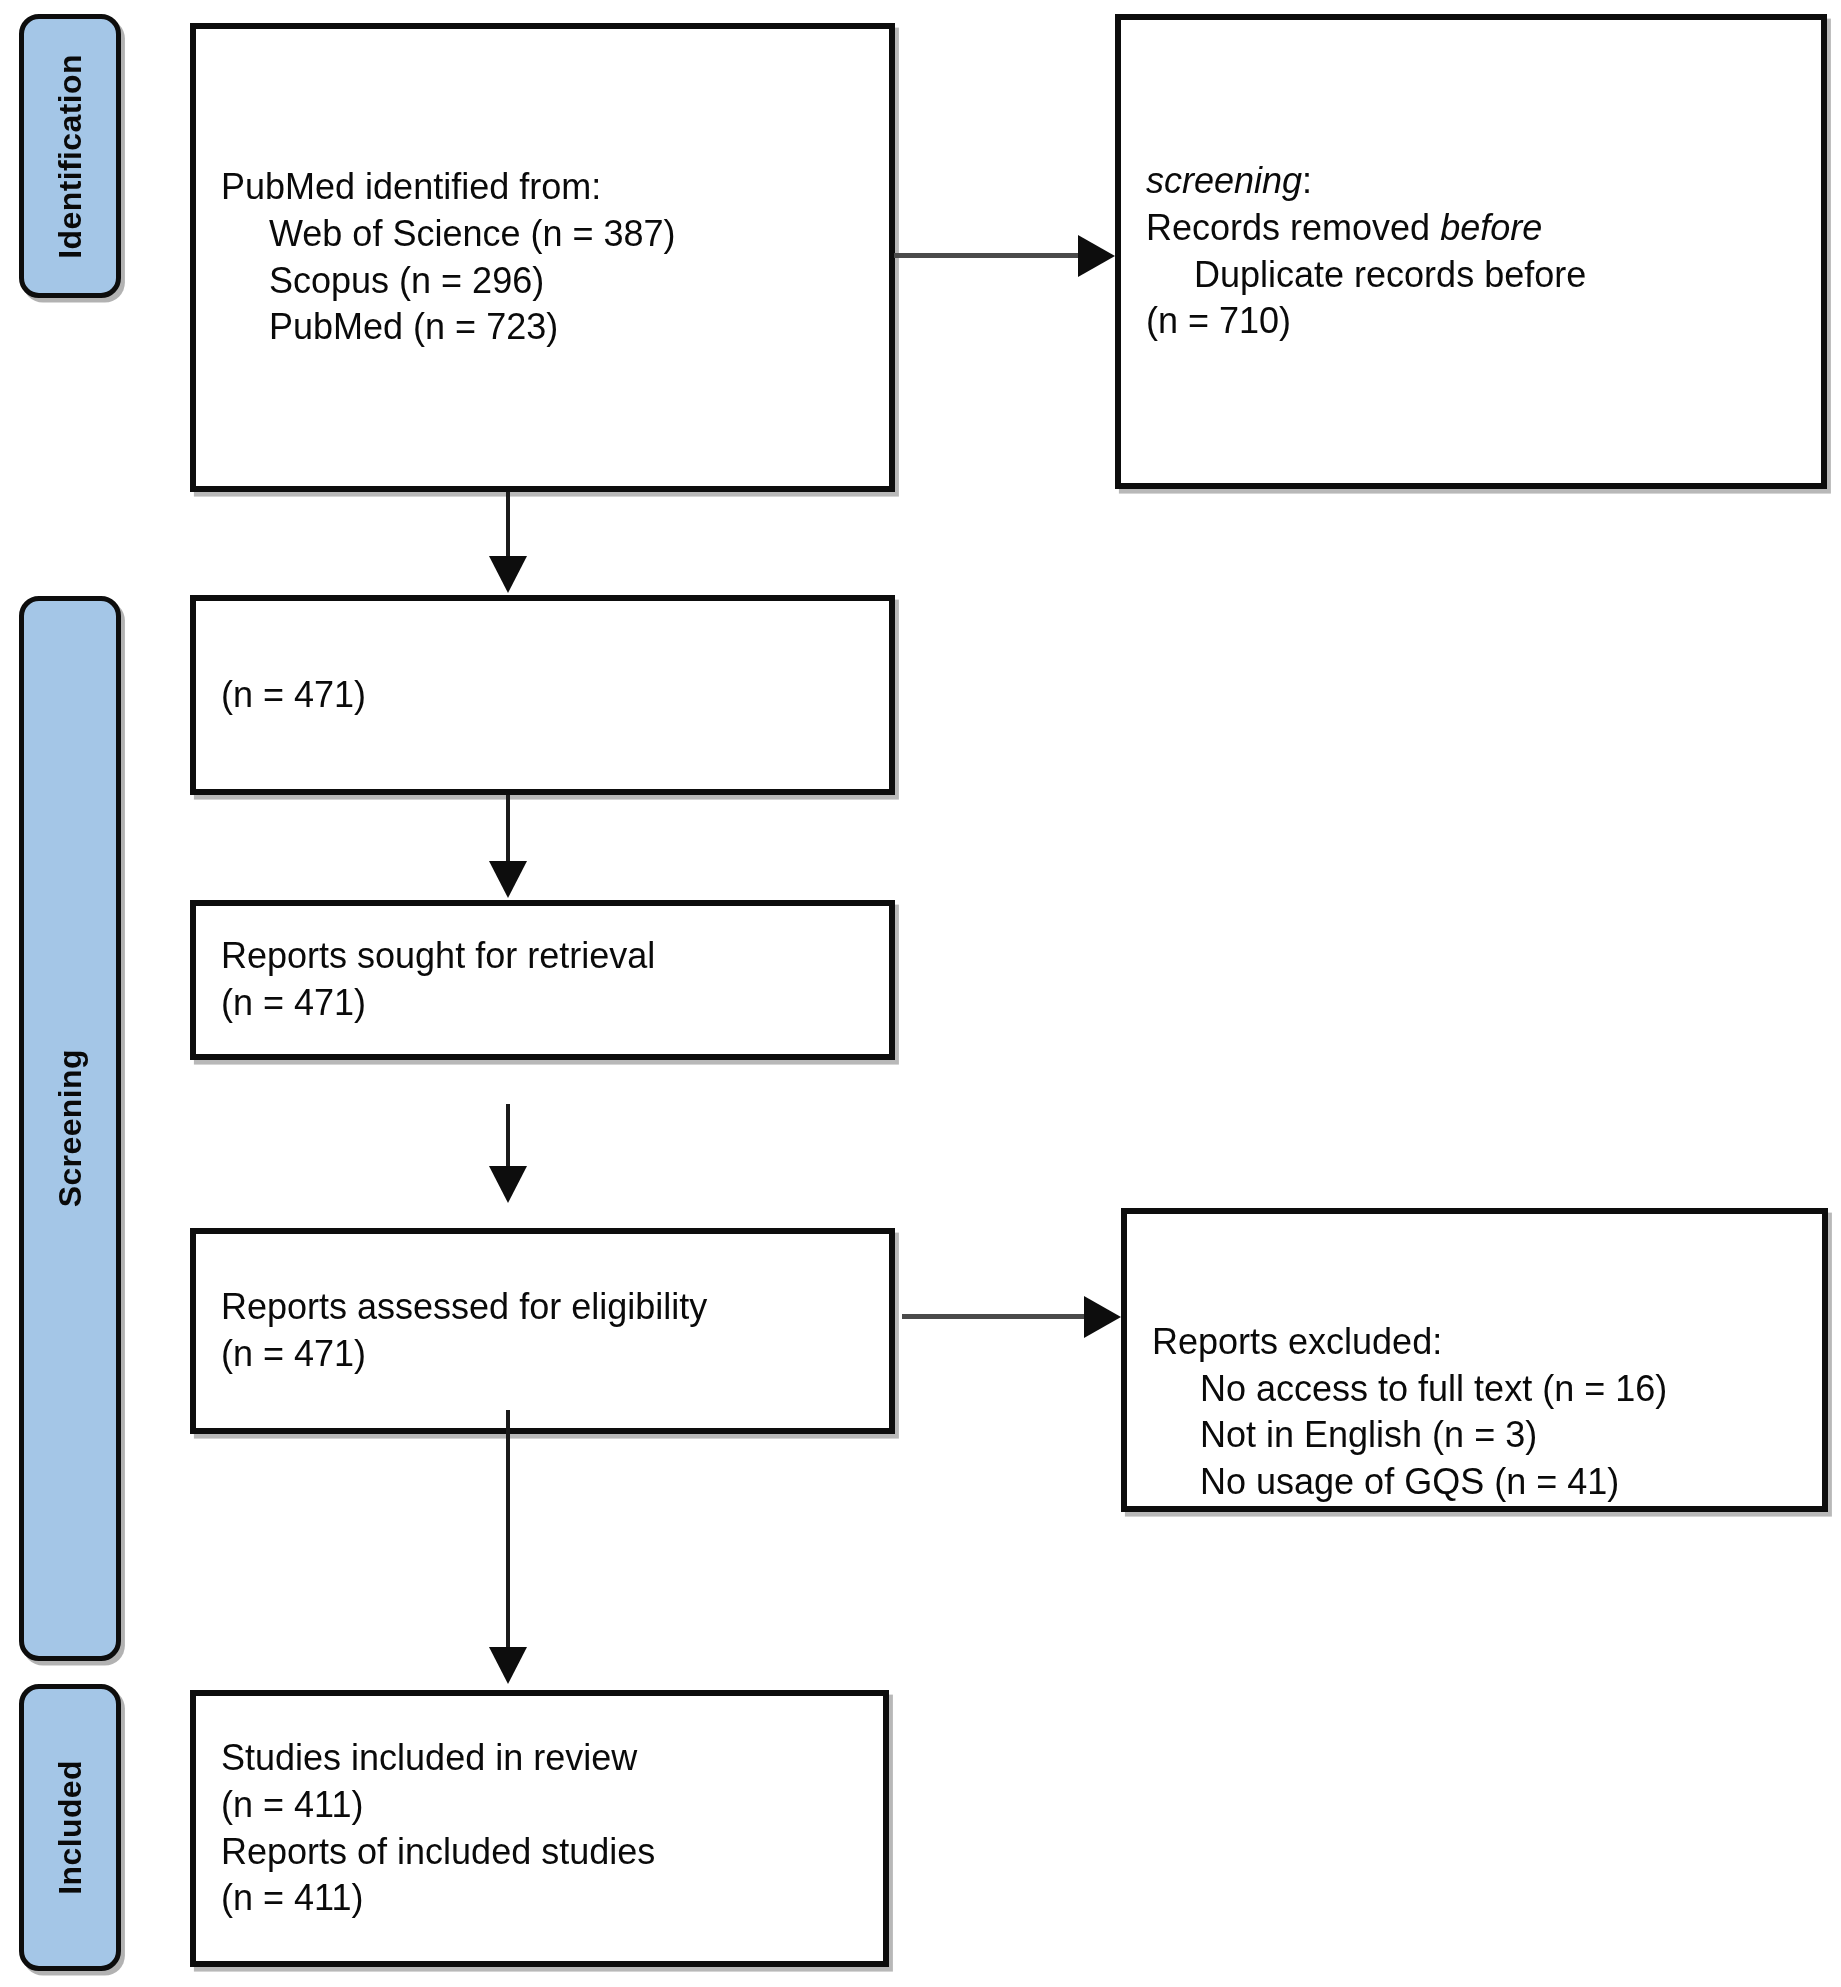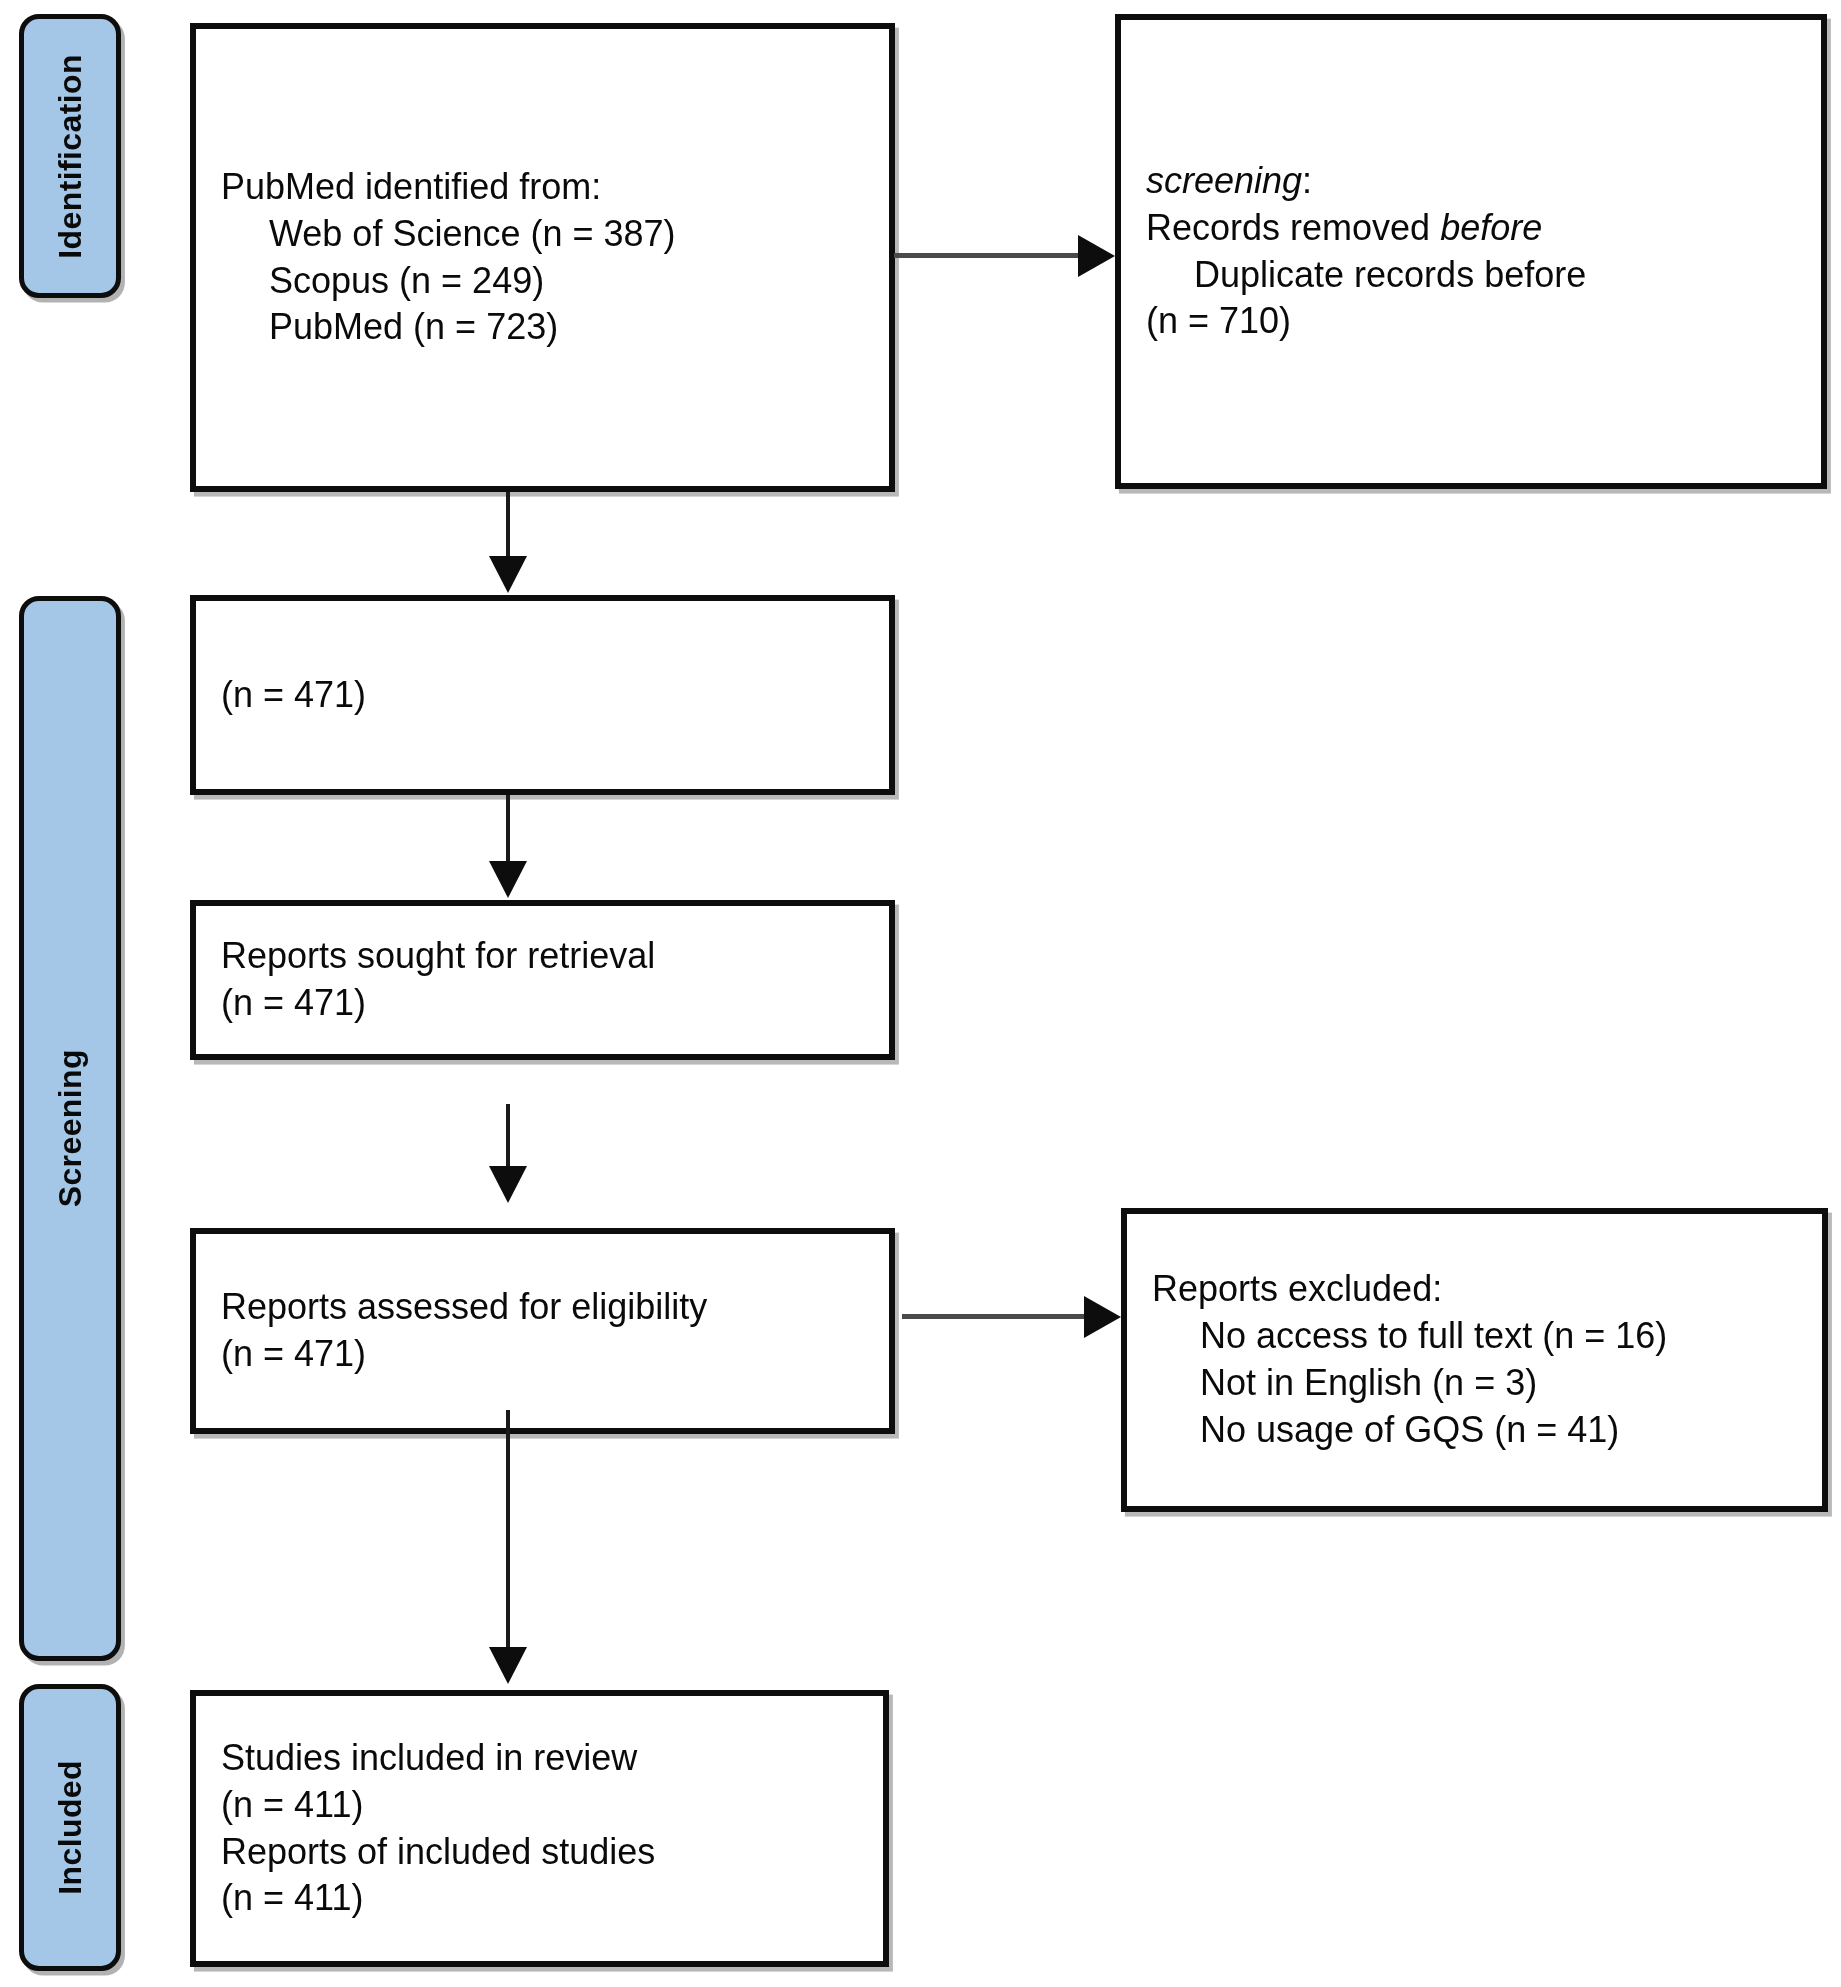--- a/index.html
+++ b/index.html
@@ -96,21 +96,21 @@
   </div>
 
   <div class="phase" style="left:19.4px; top:1684px; width:102px; height:287px;">
     <span class="phase-label">Included</span>
   </div>
 
   <div class="box" style="left:190px; top:23px; width:705px; height:469px;">
     <div class="box-text">
       <div class="ln">PubMed identified from:</div>
       <div class="ln indent">Web of Science (n = 387)</div>
-      <div class="ln indent">Scopus (n = 249)</div>
+      <div class="ln indent">Scopus (n = 296)</div>
       <div class="ln indent">PubMed (n = 723)</div>
     </div>
   </div>
 
   <div class="box" style="left:1115px; top:14px; width:712px; height:475px;">
     <div class="box-text">
       <div class="ln"><em>screening</em><span>:</span></div>
       <div class="ln"><span>Records removed </span><em>before</em></div>
       <div class="ln indent">Duplicate records before</div>
       <div class="ln">(n = 710)</div>
@@ -130,21 +130,21 @@
     </div>
   </div>
 
   <div class="box" style="left:190px; top:1204px; width:705px; height:206px;margin-top:24px;">
     <div class="box-text">
       <div class="ln">Reports assessed for eligibility</div>
       <div class="ln">(n = 471)</div>
     </div>
   </div>
 
-  <div class="box" style="left:1121px; top:1208px; width:707px; height:304px;">
+  <div class="box" style="left:1121px; top:1208px; width:707px; height:304px;justify-content:flex-end;">
     <div class="box-text">
       <div class="ln">Reports excluded:</div>
       <div class="ln indent">No access to full text (n = 16)</div>
       <div class="ln indent">Not in English (n = 3)</div>
       <div class="ln indent">No usage of GQS (n = 41)</div>
     </div>
   </div>
 
   <div class="box" style="left:190px; top:1690px; width:699px; height:277px;">
     <div class="box-text">

